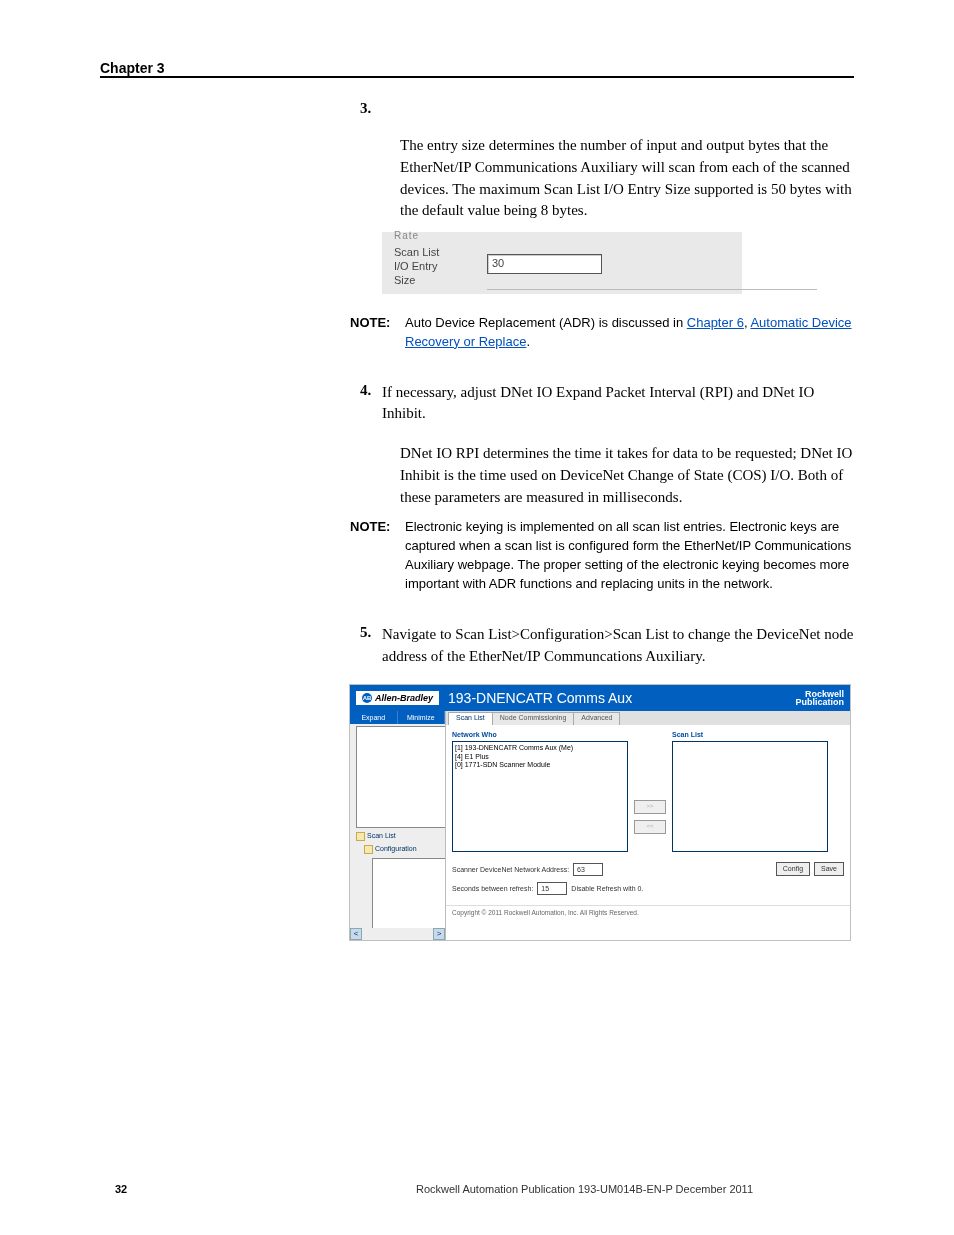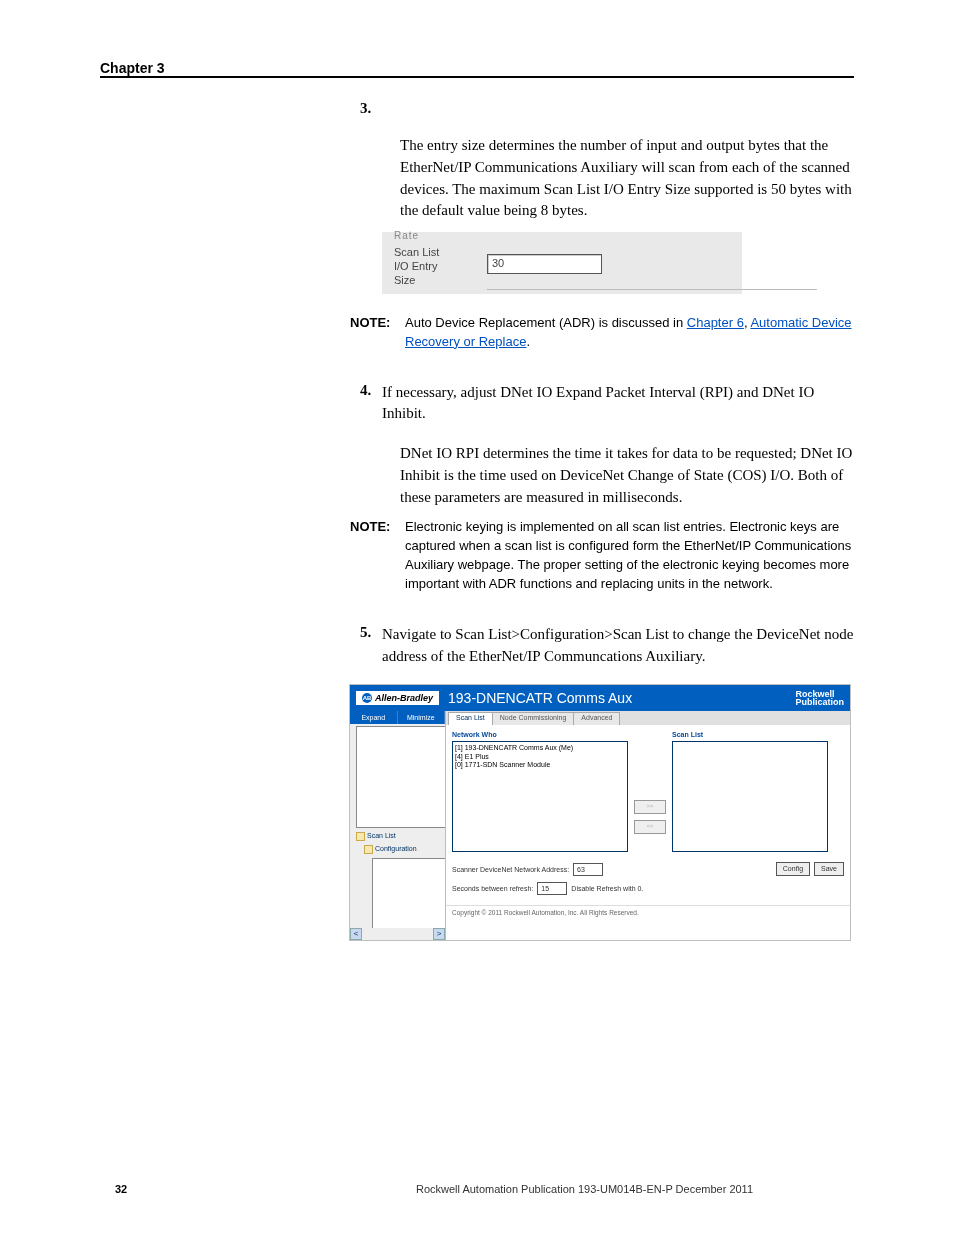--- a/index.html
+++ b/index.html
@@ -147,21 +147,21 @@
   }
   .ss-title {
     font-size: 14px;
     margin-left: 9px;
     flex: 1;
   }
   .ra-logo {
     font-weight: bold;
     font-size: 9px;
     line-height: 0.9;
-    text-align: left;
+    text-align: right;
   }
   .ss-body {
     display: flex;
     height: calc(100% - 26px);
   }
   .ss-nav {
     width: 95px;
     background: #eee;
     border-right: 1px solid #bbb;
     position: relative;

